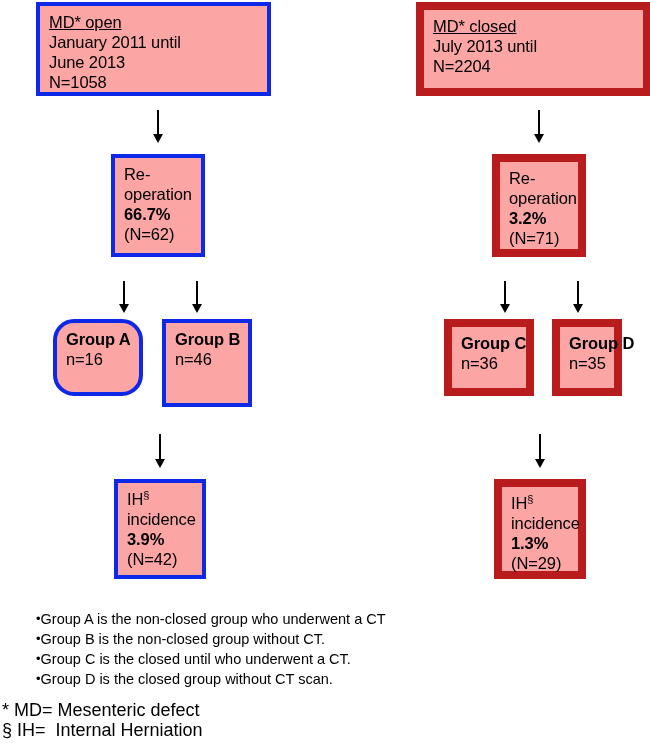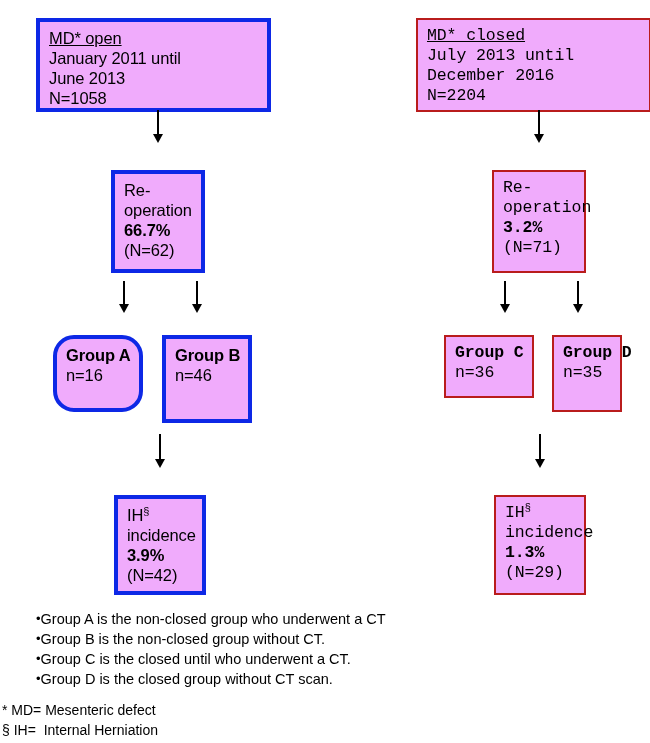--- a/index.html
+++ b/index.html
@@ -18,49 +18,48 @@
   #canvas {
     position: absolute;
     left: 0;
     top: 0;
     width: 650px;
     height: 743px;
   }
   .node {
     position: absolute;
     box-sizing: border-box;
-    background: #f0abfc;
+    background: #fca5a5;
     display: block;
     padding: 6px 0 0 9px;
     line-height: 20px;
     font-size: 16.5px;
     color: #000;
     letter-spacing: -0.1px;
-    margin-top: 16px;
   }
   .node.blue  { border: 4px solid #0D28E6; }
-  .node.green { border: 2px solid #b91c1c; font-family: Liberation Mono, monospace; }
+  .node.green { border: 8px solid #b91c1c; }
 
   .node .line { display: block; white-space: nowrap; }
   .node .line.u { text-decoration: underline; }
   .node .line.b { font-weight: bold; }
   .node .line sup { font-size: 11px; vertical-align: super; line-height: 0; }
 
   
   #box-md-open   { left: 36px;  top: 2px;   width: 235px; height: 94px; }
   #box-md-closed { left: 416px; top: 2px;   width: 235px; height: 94px; }
 
   
   #box-reop-open   { left: 111px; top: 154px; width: 94px;  height: 103px; }
   #box-reop-closed { left: 492px; top: 154px; width: 94px;  height: 103px; }
 
   
   #box-group-a { left: 53px;  top: 319px; width: 90px; height: 77px; border-radius: 21px; }
   #box-group-b { left: 162px; top: 319px; width: 90px; height: 88px; }
-  #box-group-c { left: 444px; top: 319px; width: 90px; height: 63px; }
+  #box-group-c { left: 444px; top: 319px; width: 90px; height: 77px; }
   #box-group-d { left: 552px; top: 319px; width: 70px; height: 77px; }
 
   
   #box-ih-open   { left: 114px; top: 479px; width: 92px; height: 100px; }
   #box-ih-closed { left: 494px; top: 479px; width: 92px; height: 100px; }
 
   
   .arrow {
     position: absolute;
     width: 14px;
@@ -98,41 +97,40 @@
   #group-notes .bullet {
     font-size: 13px;
     vertical-align: 1px;
     margin-right: 0px;
   }
   #abbrev-notes {
     position: absolute;
     left: 2px;
     top: 700px;
     width: 400px;
-    font-size: 14px;
+    font-size: 18px;
     line-height: 20px;
   }
   #abbrev-notes .note { display: block; white-space: pre; }
 </style>
 </head>
 <body>
 
 <div id="canvas">
 
   <div class="node blue" id="box-md-open">
     <span class="line u">MD* open</span>
     <span class="line">January 2011 until</span>
     <span class="line">June 2013</span>
     <span class="line">N=1058</span>
   </div>
 
   <div class="node green" id="box-md-closed">
     <span class="line u">MD* closed</span>
     <span class="line">July 2013 until</span>
-    <span class="line">December 2016</span>
     <span class="line">N=2204</span>
   </div>
 
   <div class="arrow" style="left:151px; top:110px; height:35px;">
     <span class="shaft" style="height:26px;"></span>
     <span class="head" style="top:24px;"></span>
   </div>
   <div class="arrow" style="left:532px; top:110px; height:35px;">
     <span class="shaft" style="height:26px;"></span>
     <span class="head" style="top:24px;"></span>

